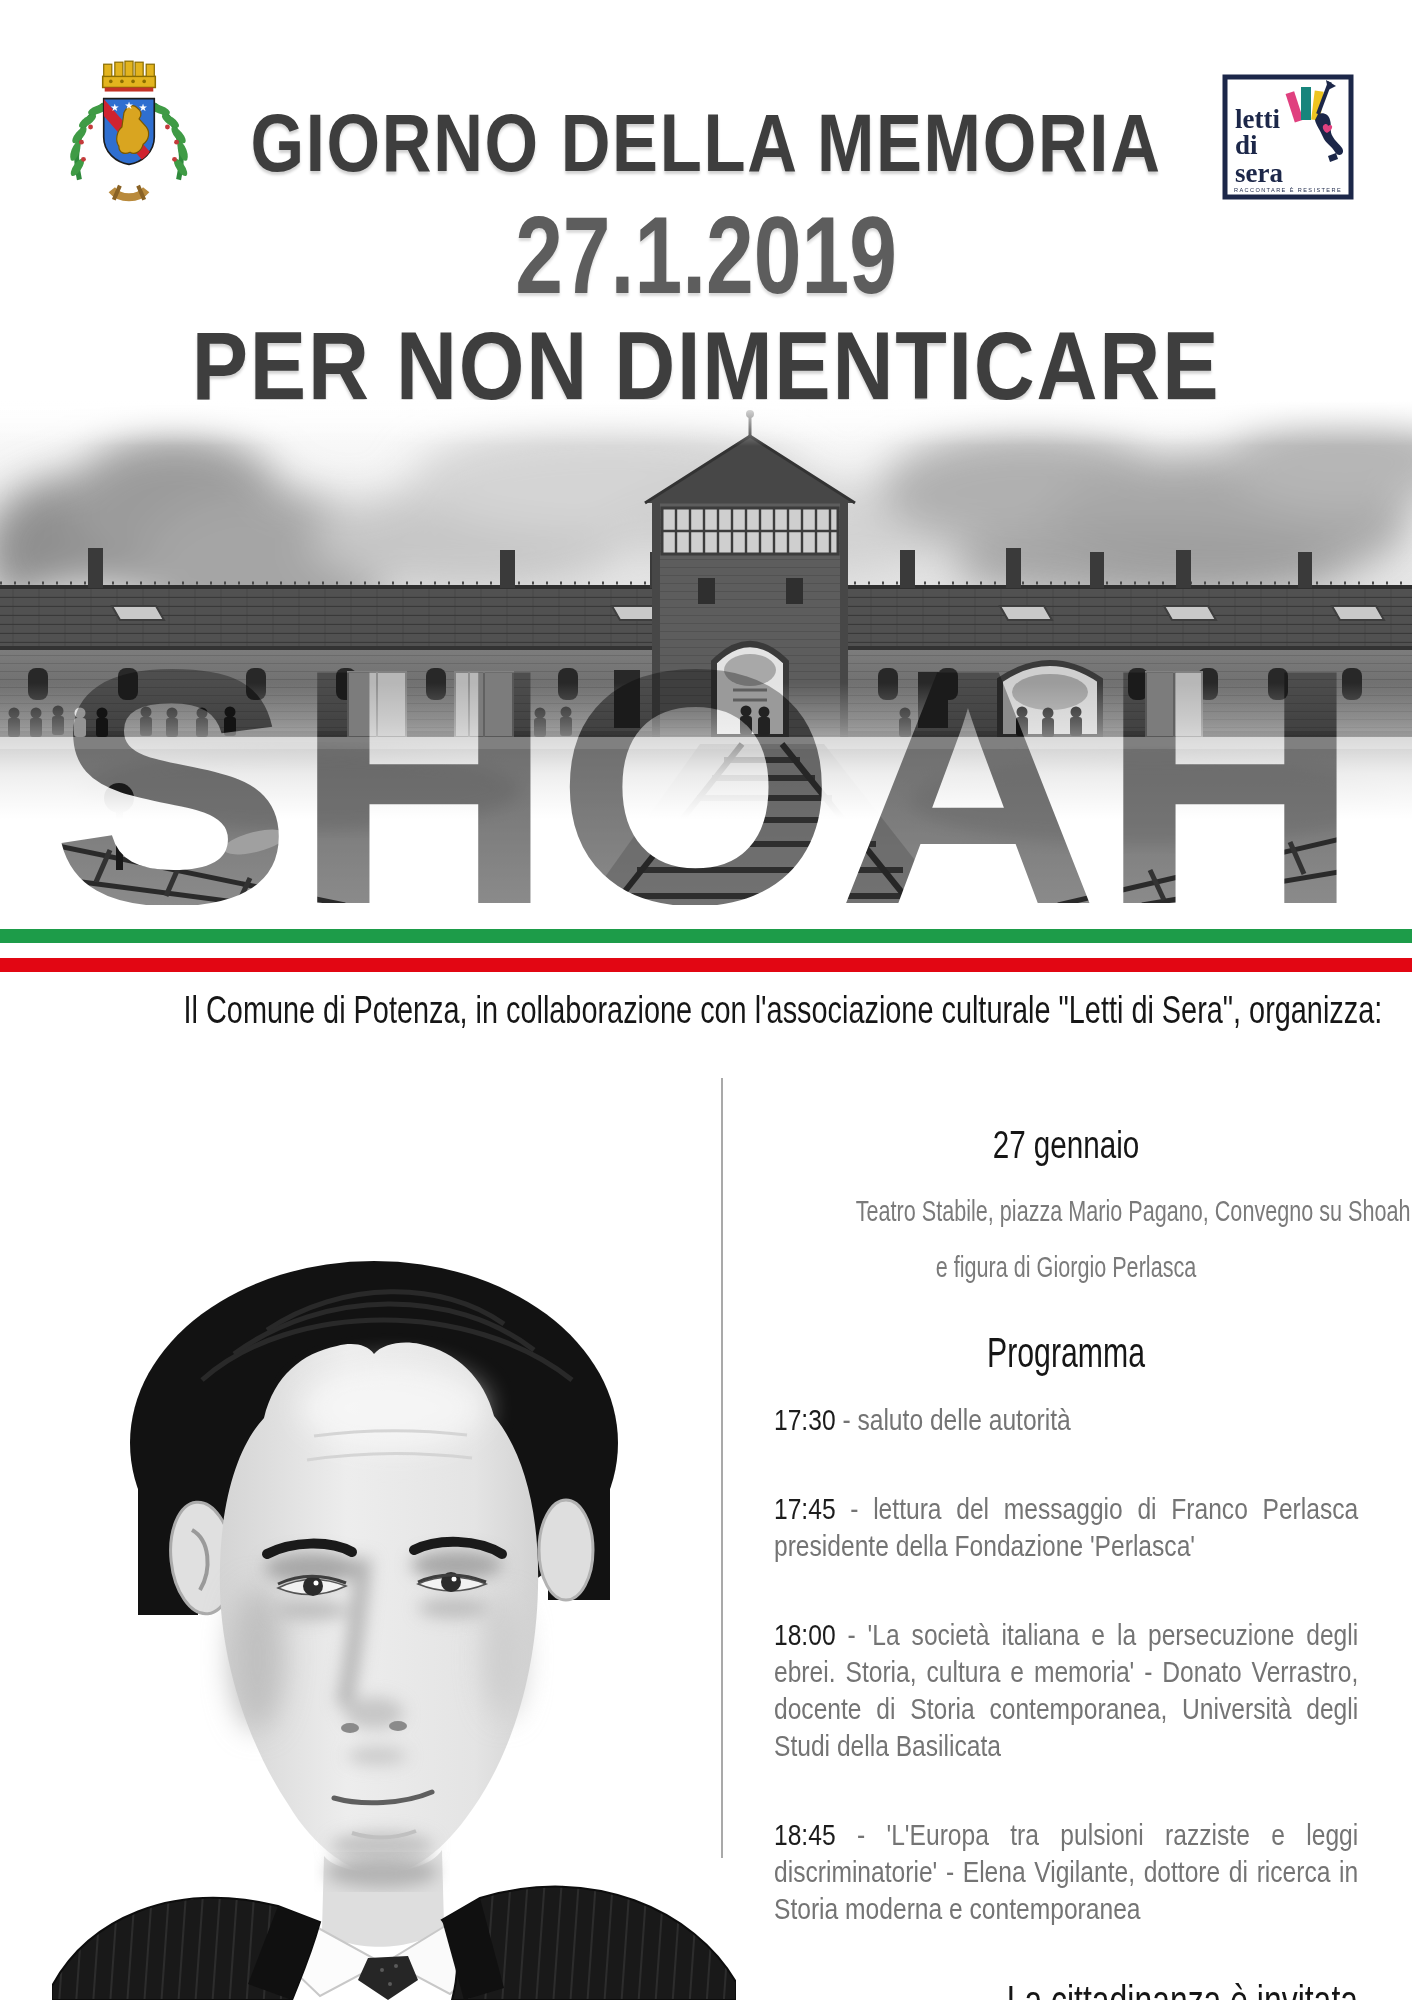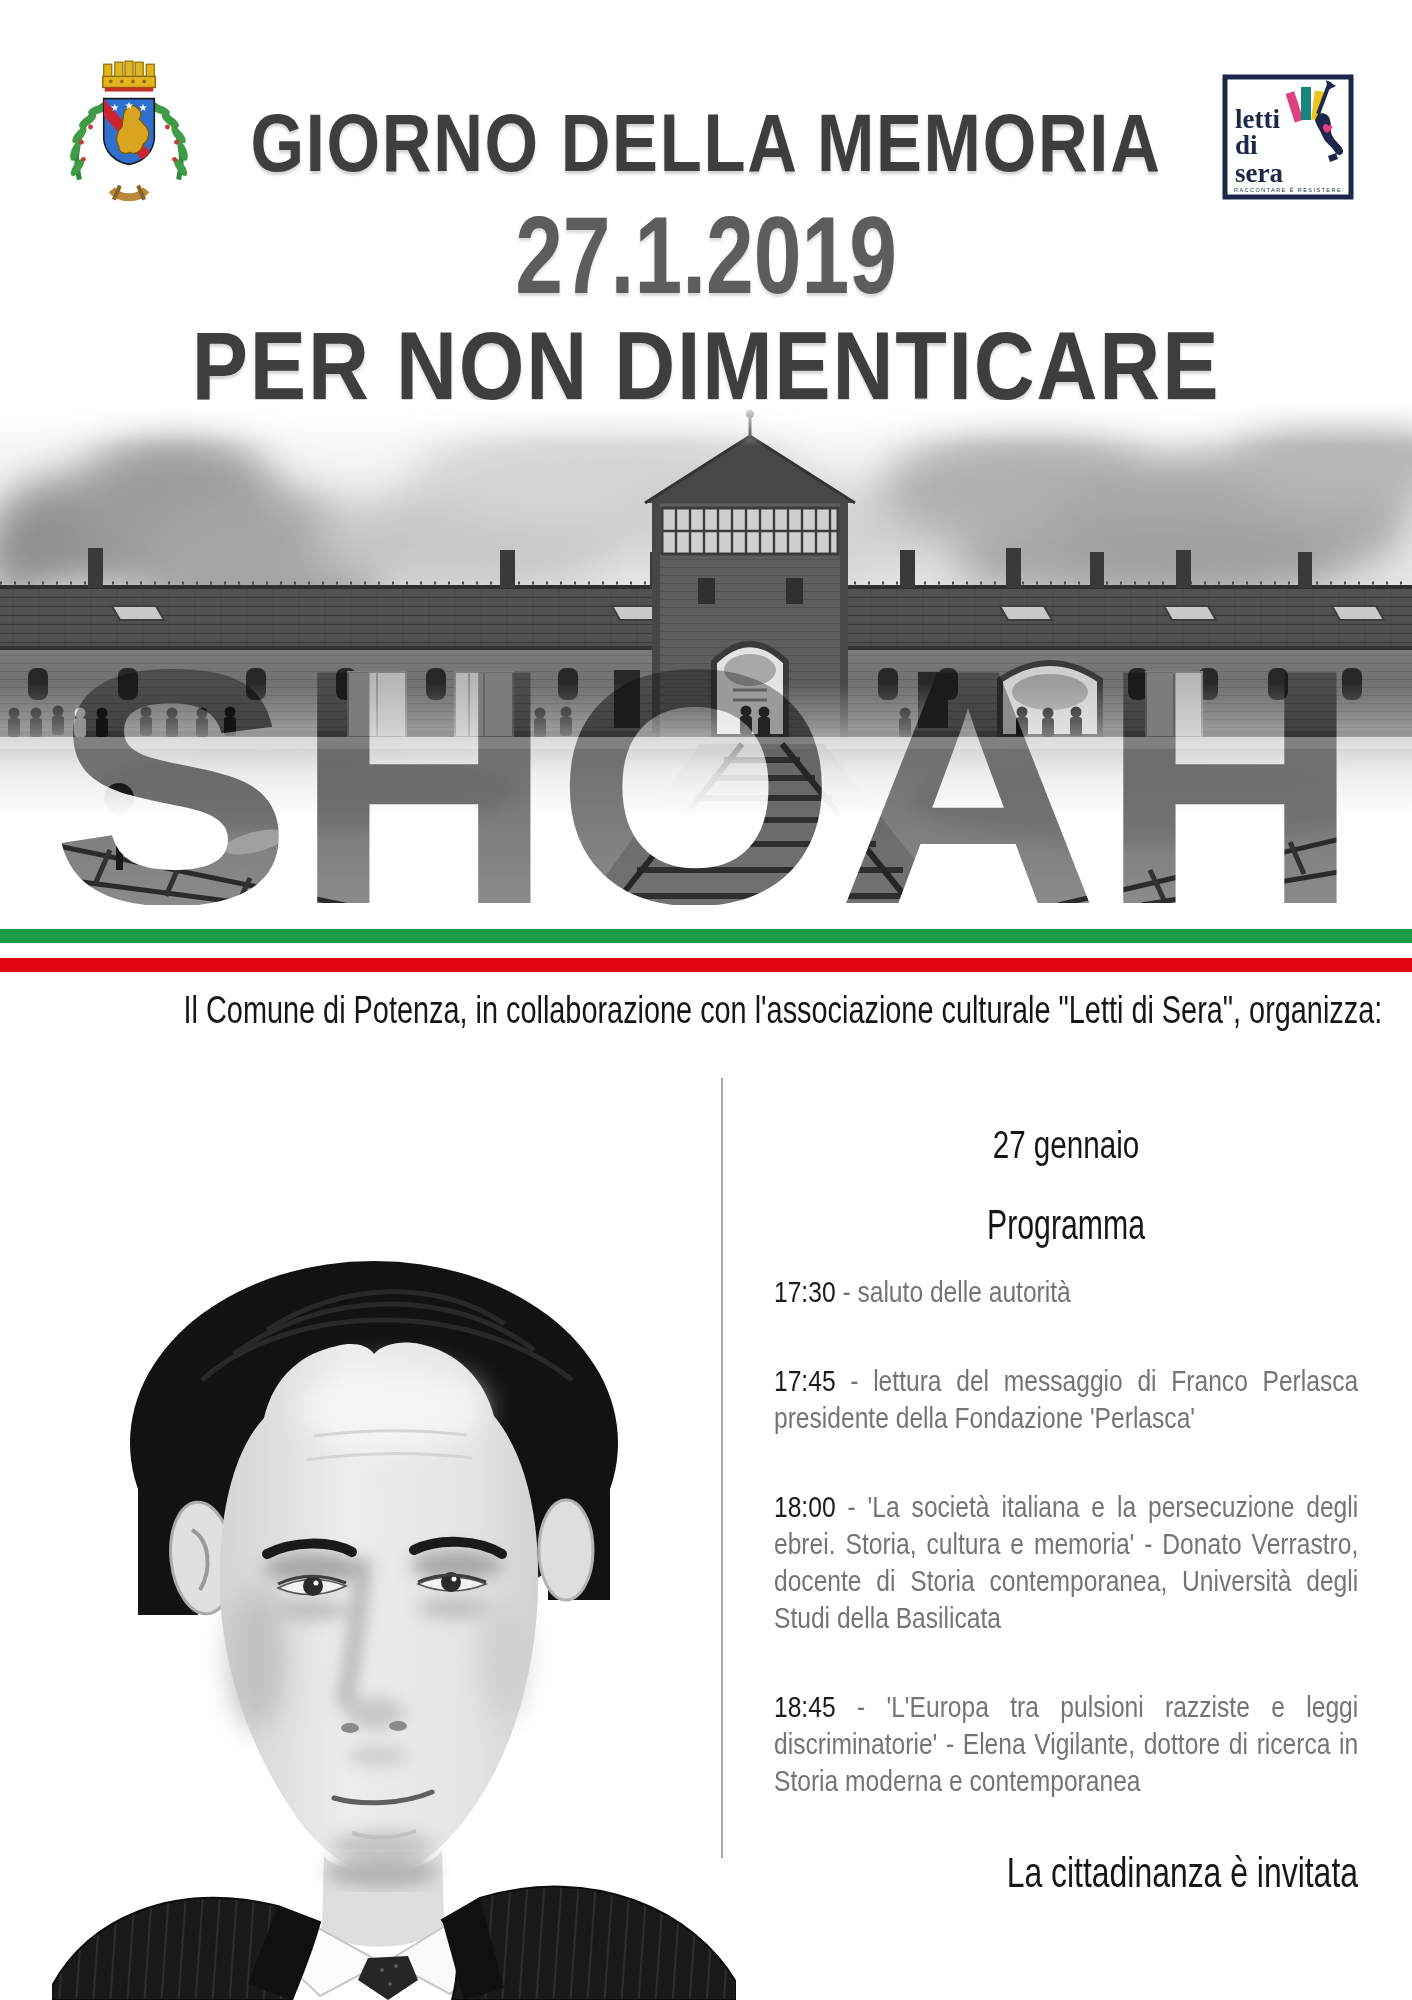--- a/index.html
+++ b/index.html
@@ -358,20 +358,24 @@
   <div class="bar green" style="background: rgb(29, 156, 73);"></div>
   <div class="bar red" style="background: rgb(226, 6, 19);"></div>
 
   <div class="hline intro">Il Comune di Potenza, in collaborazione con l'associazione culturale "Letti di Sera", organizza:</div>
 
 
   <div class="divider"></div>
 
   <div class="col-right">
     <h3 class="col-heading">27 gennaio</h3>
+    <div class="venue">
+      <p>Teatro Stabile, piazza Mario Pagano, Convegno su Shoah</p>
+      <p>e figura di Giorgio Perlasca</p>
+    </div>
     <h3 class="prog-heading">Programma</h3>
     <div class="program cond">
       <p class="prog"><span class="time">17:30</span><span> - saluto delle autorità</span></p>
       <p class="prog"><span class="time">17:45</span><span> - lettura del messaggio di Franco Perlasca presidente della Fondazione 'Perlasca'</span></p>
       <p class="prog"><span class="time">18:00</span><span> - 'La società italiana e la persecuzione degli ebrei. Storia, cultura e memoria' - Donato Verrastro, docente di Storia contemporanea, Università degli Studi della Basilicata</span></p>
       <p class="prog"><span class="time">18:45</span><span> - 'L'Europa tra pulsioni razziste e leggi discriminatorie' - Elena Vigilante, dottore di ricerca in Storia moderna e contemporanea</span></p>
     </div>
     <p class="closing">La cittadinanza è invitata</p>
   </div>
 

